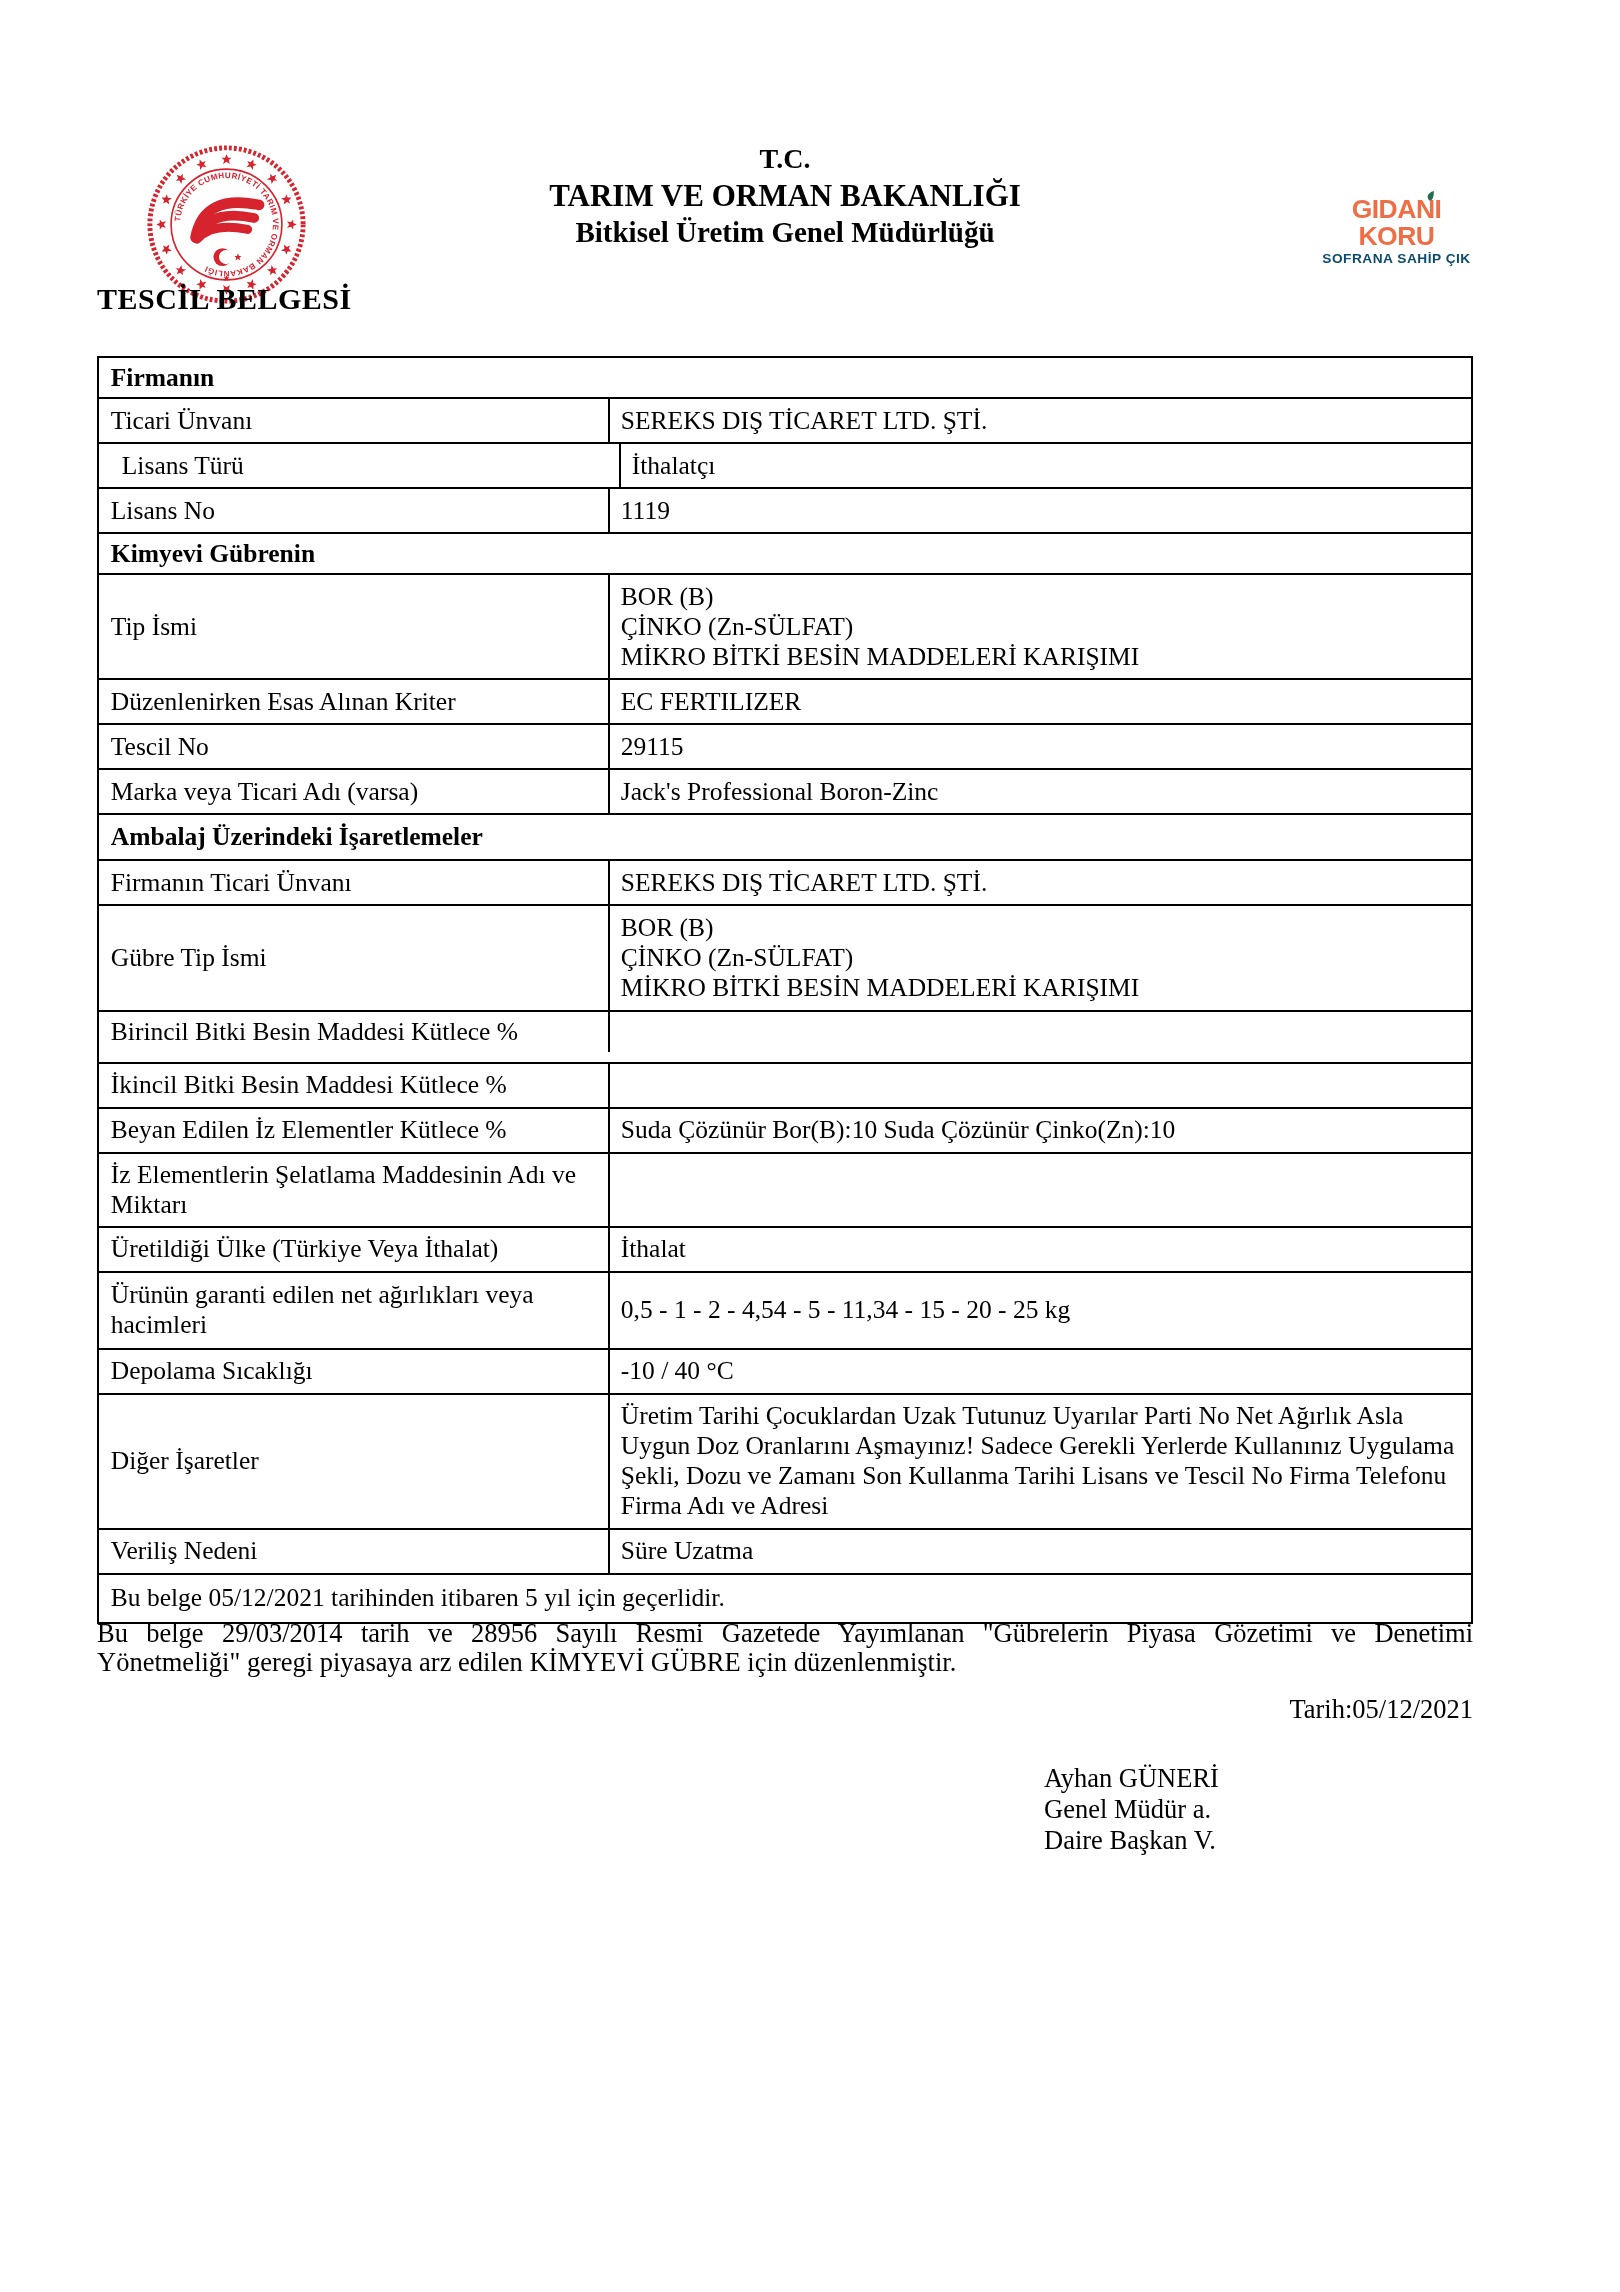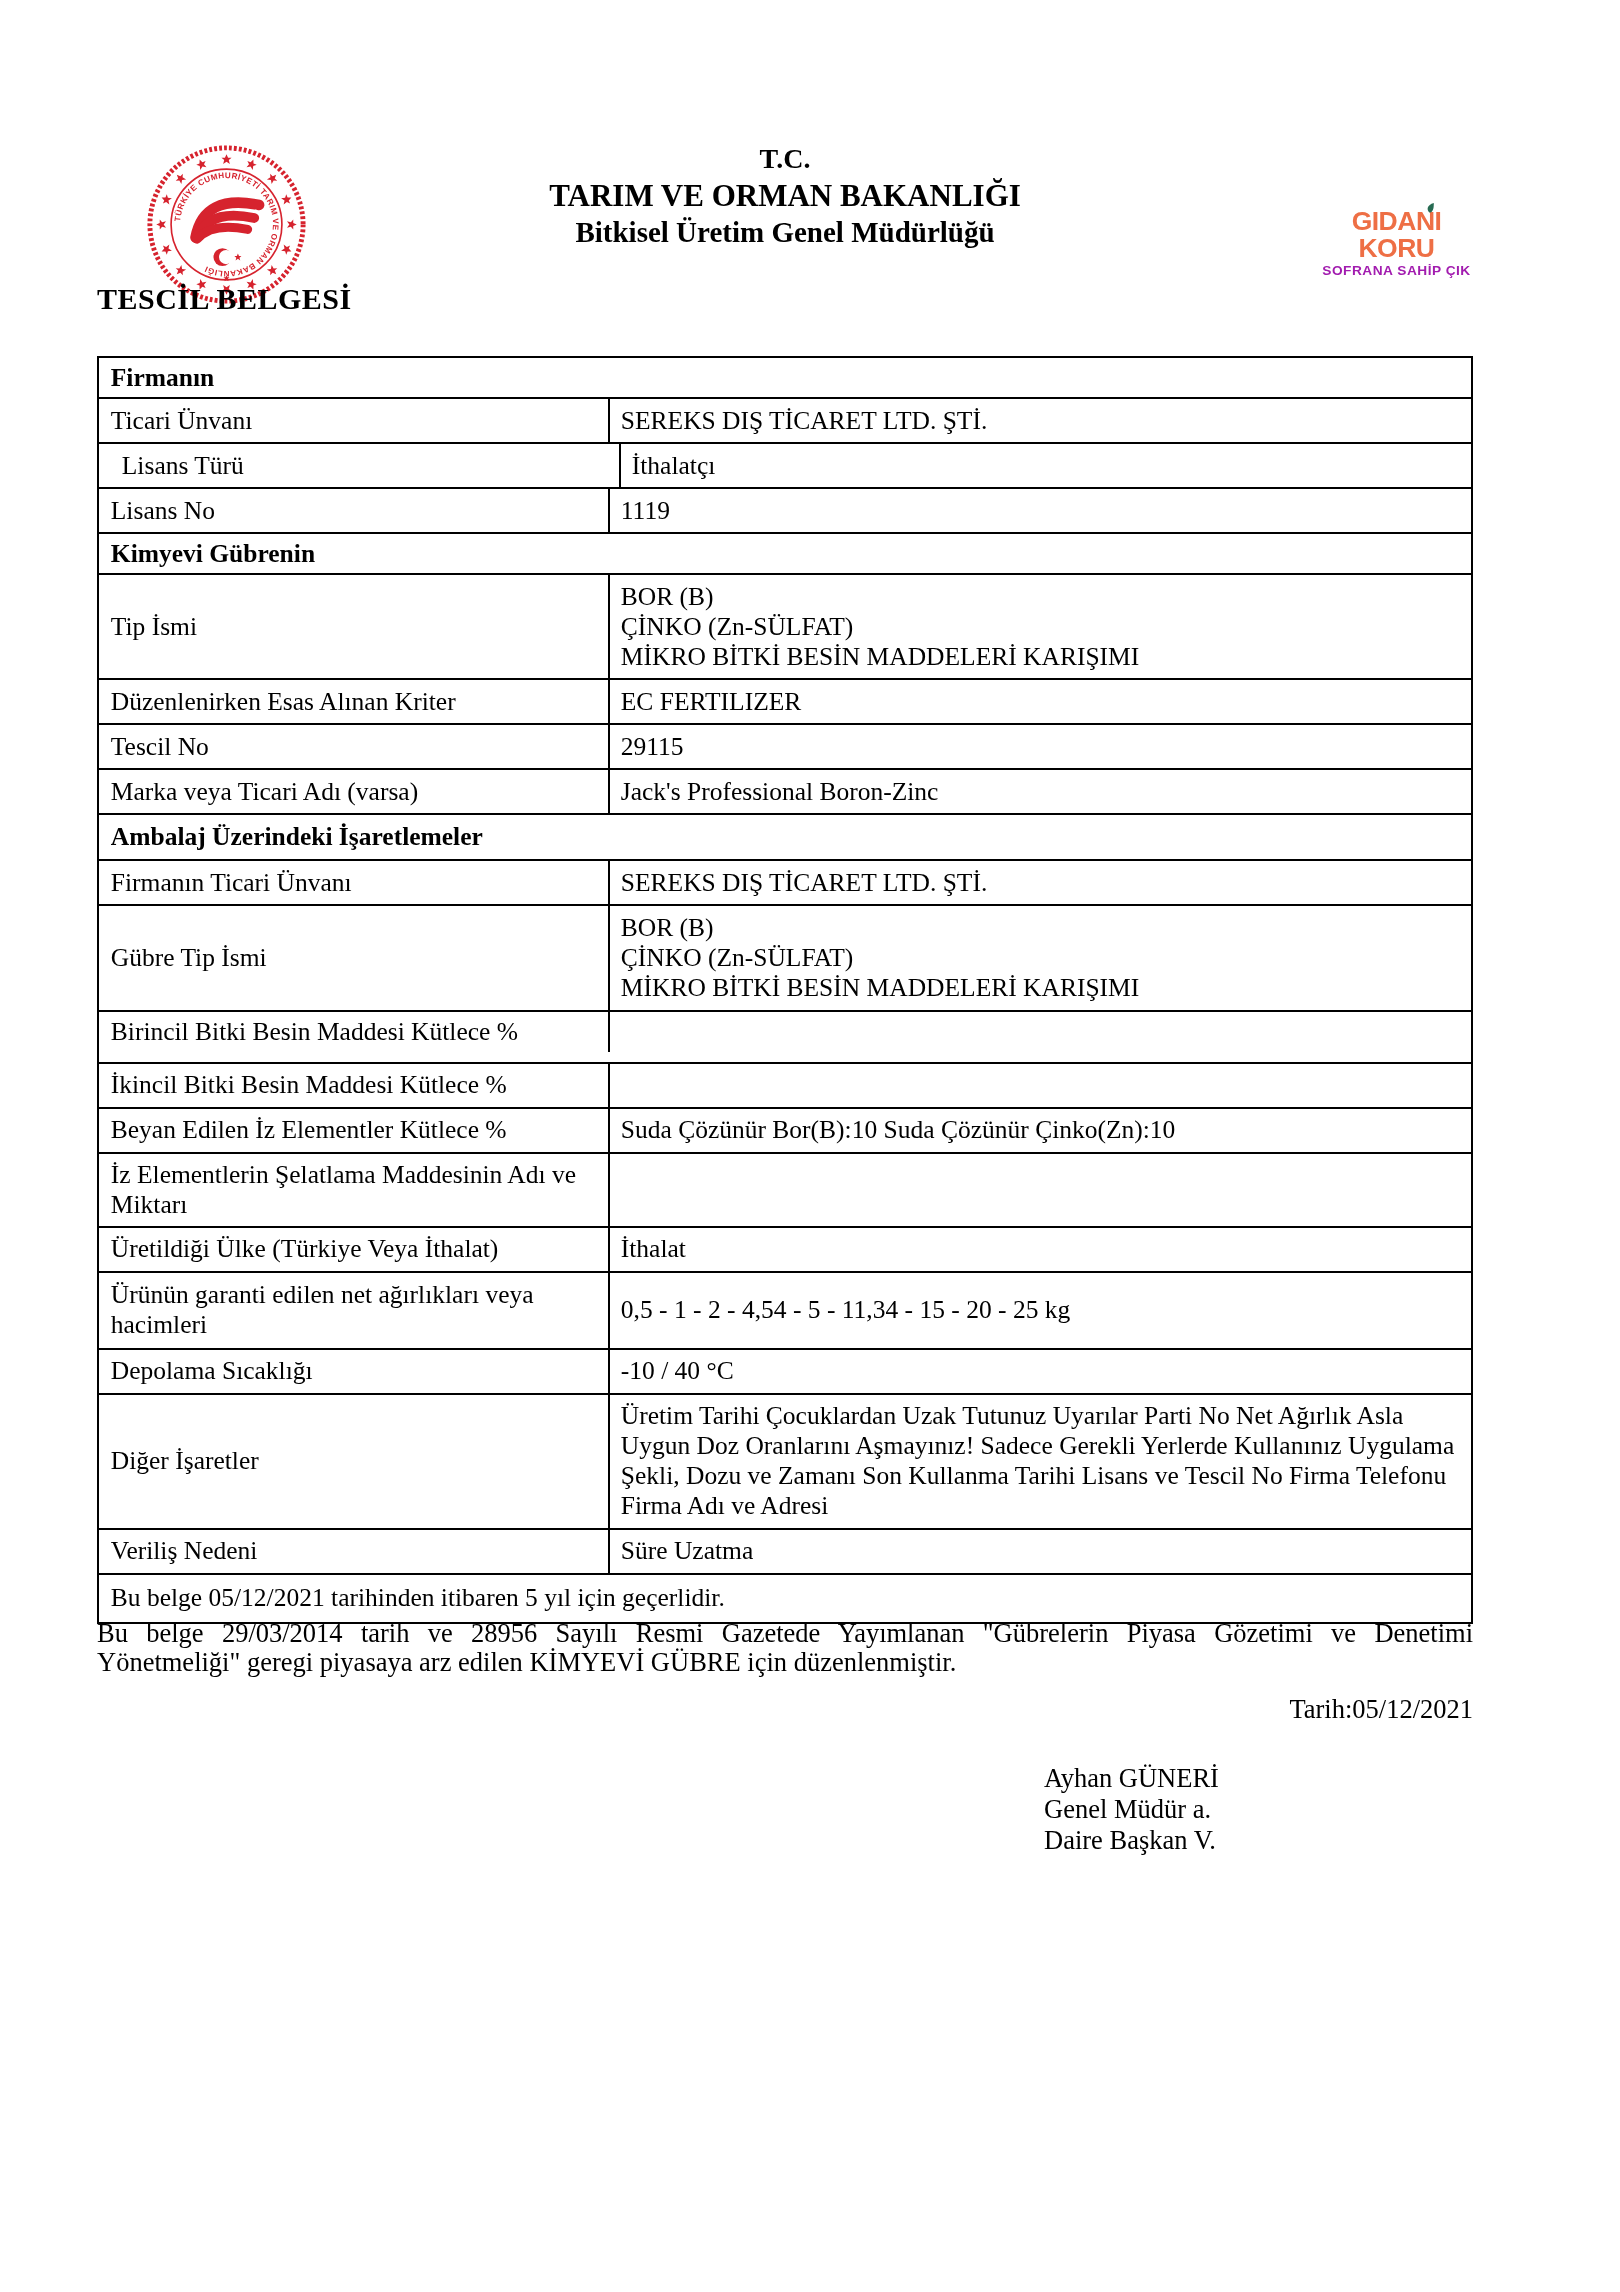--- a/index.html
+++ b/index.html
@@ -21,21 +21,20 @@
   .h-directorate{font-size:29px;font-weight:bold;}
   .h-title{
     position:absolute;left:97px;top:282px;width:1376px;
     text-align:left;font-size:30px;font-weight:bold;letter-spacing:0.5px;
   }
   .emblem{position:absolute;left:145px;top:143px;width:163px;height:163px;}
   
   .campaign{
     position:absolute;left:1316px;top:196px;width:161px;text-align:center;
     font-family:"Liberation Sans","DejaVu Sans",sans-serif;
-    margin-top:12px;
   }
   .campaign .l1{font-size:26.5px;font-weight:800;letter-spacing:-0.5px;line-height:26.5px;position:relative;}
   .campaign .l2{font-size:13.7px;font-weight:700;letter-spacing:0.5px;line-height:17.6px;margin-top:1px;}
   .campaign .leaf{position:absolute;left:108px;top:-5.9px;}
   
   .cert-table{
     position:absolute;left:97px;top:356px;width:1376px;
     border:2px solid #000;box-sizing:border-box;
     font-size:25.5px;line-height:30px;
   }
@@ -122,21 +121,21 @@
   </div>
   <div class="h-title">TESCİL BELGESİ</div>
 
   <div class="campaign">
     <div class="l1">
       <span style="color:#ee6f45;">GIDANI KORU</span>
       <svg class="leaf" width="11.8" height="11.8" viewBox="0 0 12 12">
         <path d="M6,11 C2,8 3,3 10,1 C10,7 9,10 6,11 Z" fill="#266b52"></path>
       </svg>
     </div>
-    <div class="l2" style="color:#a21caf;">SOFRANA SAHİP ÇIK</div>
+    <div class="l2" style="color:#0c4a6e;">SOFRANA SAHİP ÇIK</div>
   </div>
 
   <div class="cert-table" id="cert-table">
       <div class="trow section" style="min-height: 41px;">
         <div class="cs">Firmanın</div>
       </div>
       <div class="trow field" style="min-height: 45px;">
         <div class="cl">Ticari Ünvanı</div>
         <div class="cv">SEREKS DIŞ TİCARET LTD. ŞTİ.</div>
       </div>

